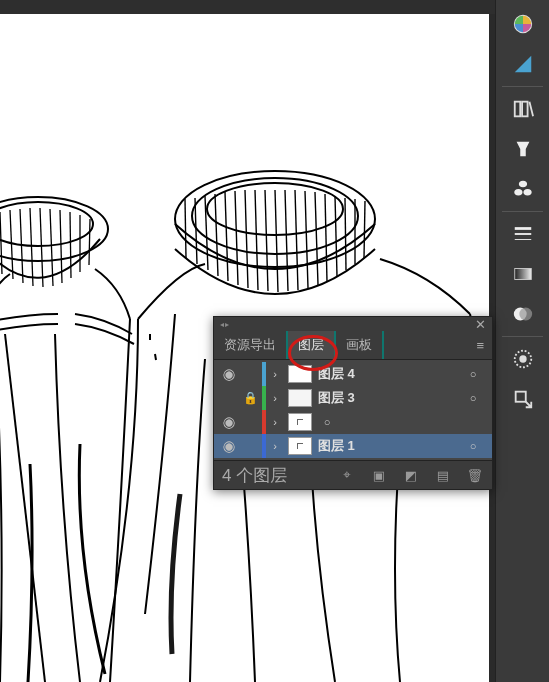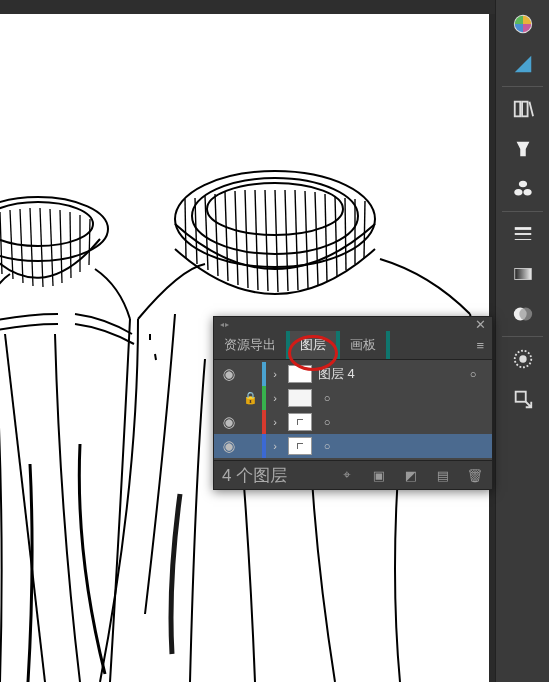--- a/index.html
+++ b/index.html
@@ -83,21 +83,21 @@
     height: 28px;
     background: #3b3b3b;
     border-bottom: 1px solid #222;
   }
   .panel-tab {
     padding: 0 10px;
     display: flex; align-items: center;
     color: #b8b8b8;
     font-size: 13px;
     cursor: pointer;
-    border-right: 4px solid #0f766e;
+    border-right: 2px solid #0f766e;
     position: relative;
   }
   .panel-tab.active {
     background: #4a4a4a;
     color: #e6e6e6;
   }
   .panel-menu {
     margin-left: auto;
     padding: 0 8px;
     color: #aaa;
@@ -153,20 +153,21 @@
   .thumb.th3, .thumb.th4 {
     background-color:#fff;
     background-image:
       linear-gradient(#666 1px, transparent 1px),
       linear-gradient(90deg,#666 1px, transparent 1px);
     background-size: 6px 6px;
   }
   .layer-name {
     flex: 1;
     color: #e0e0e0;
+    font-weight: bold;
   }
   .target-col {
     width: 18px; text-align:center;
     color: #ccc; font-size: 11px;
     margin-right: 6px;
   }
   .panel-status {
     display: flex;
     align-items: center;
     height: 28px;
@@ -370,36 +371,38 @@
       <span class="thumb"></span>
       <span class="layer-name">图层 4</span>
       <span class="target-col">○</span>
     </div>
     <div class="layer-row">
       <span class="vis-col"></span>
       <span class="lock-col">🔒</span>
       <span class="color-col" style="background:#37b24d"></span>
       <span class="exp-col">›</span>
       <span class="thumb th2"></span>
+      <span class="layer-name">图层 3</span>
       <span class="target-col">○</span>
     </div>
     <div class="layer-row">
       <span class="vis-col">◉</span>
       <span class="lock-col"></span>
       <span class="color-col" style="background:#d63a2e"></span>
       <span class="exp-col">›</span>
       <span class="thumb th3"></span>
       <span class="target-col">○</span>
     </div>
     <div class="layer-row selected">
       <span class="vis-col">◉</span>
       <span class="lock-col"></span>
       <span class="color-col" style="background:#3b69d4"></span>
       <span class="exp-col">›</span>
       <span class="thumb th4"></span>
+      <span class="layer-name">图层 1</span>
       <span class="target-col">○</span>
     </div>
   </div>
 
   <div class="panel-status">
     <span class="count">4 个图层</span>
     <span class="ps-icon">⌖</span>
     <span class="ps-icon">▣</span>
     <span class="ps-icon">◩</span>
     <span class="ps-icon">▤</span>

